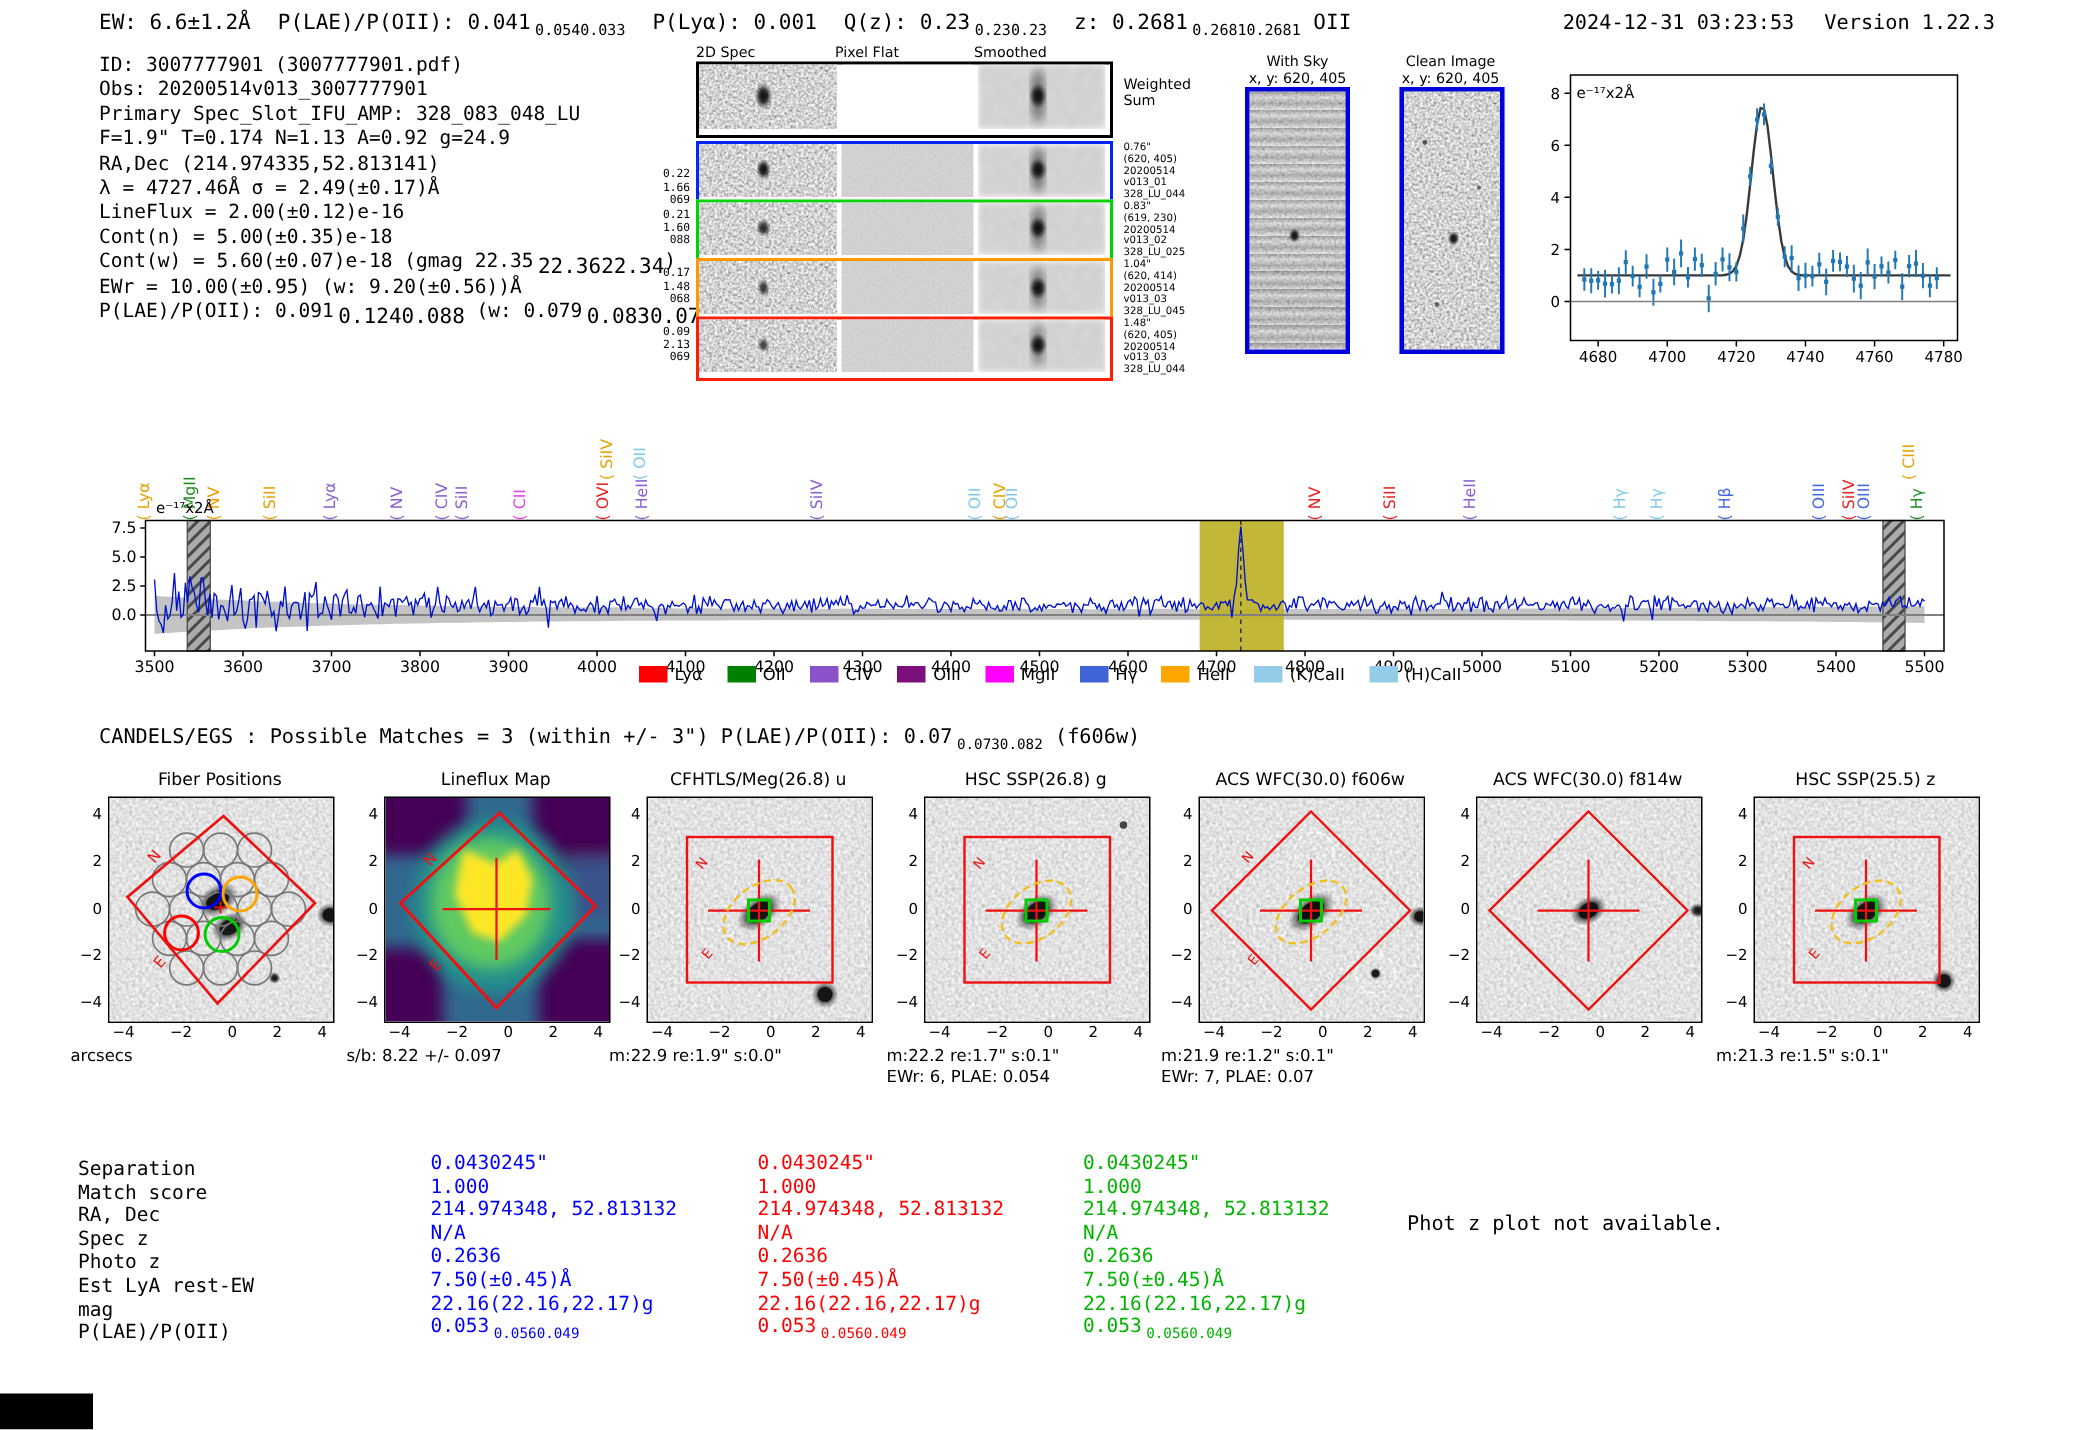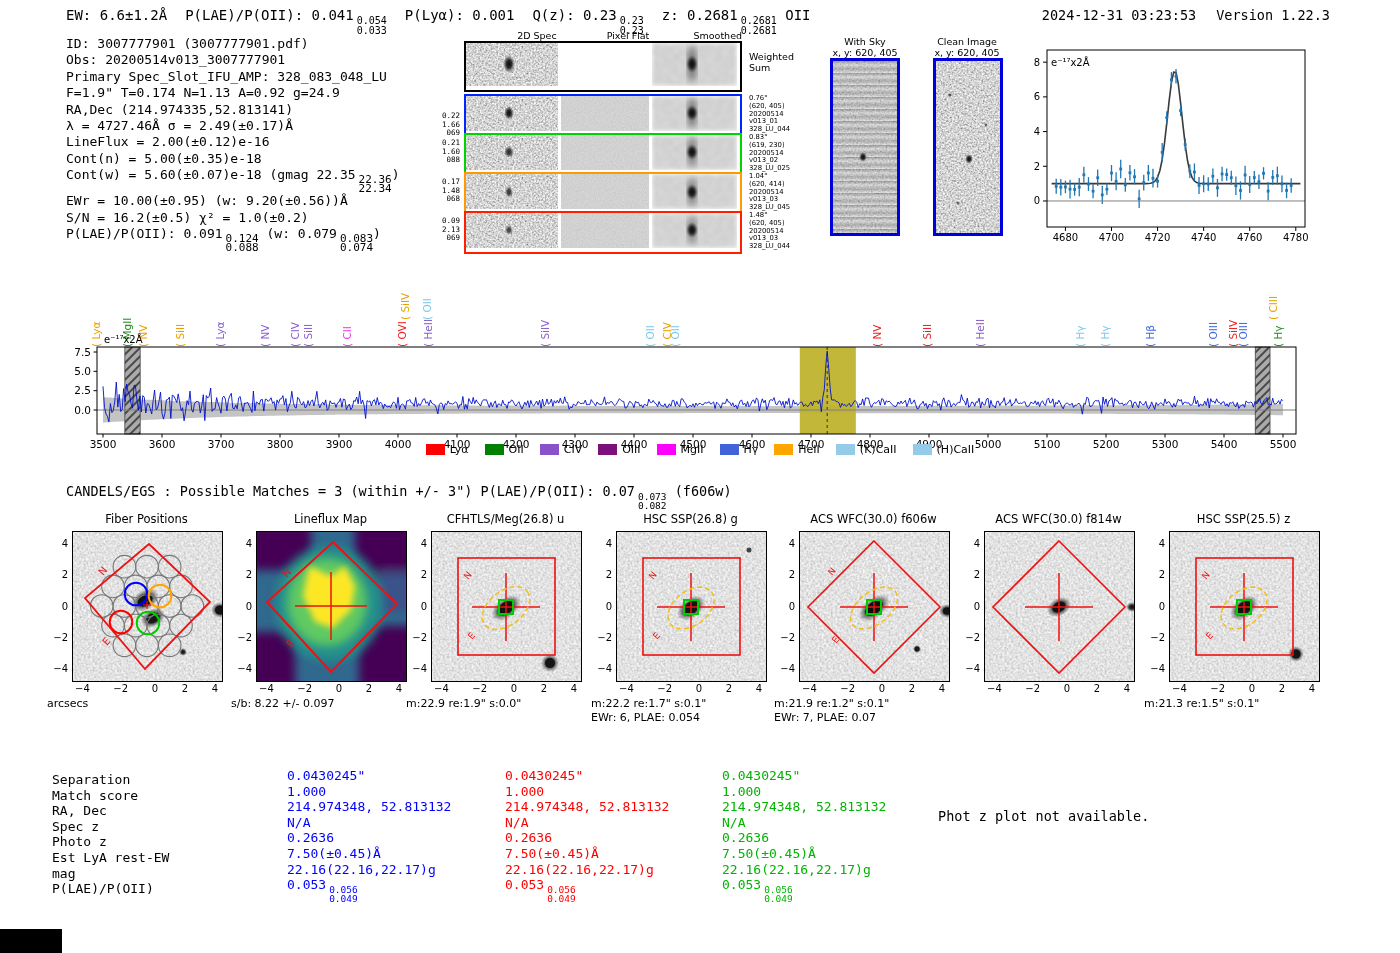--- a/index.html
+++ b/index.html
@@ -1,27 +1,27 @@
 <!DOCTYPE html>
 <html><head>
 <meta charset="utf-8">
 <style>
   html,body{margin:0;padding:0}
   body{width:1400px;height:953px;background:#fff;position:relative;overflow:hidden;
        font-family:"DejaVu Sans",sans-serif;color:#000}
   .abs{position:absolute}
   .mono{font-family:"DejaVu Sans Mono",monospace}
-  .stk{display:inline-flex;flex-direction:column;justify-content:space-between;vertical-align:-4px;margin-left:3px;line-height:9px;font-size:9.5px}
+  .stk{display:inline-flex;flex-direction:row;justify-content:space-between;vertical-align:-4px;margin-left:3px;line-height:9px;font-size:9.5px}
   .stk span{display:block}
   #hdr{left:66px;top:7px;font-size:14px;display:flex;gap:18px;white-space:nowrap}
   #hdr .stk{font-size:10px;line-height:9.5px}
   #hdr-right{right:70px;top:7px;font-size:13.5px;display:flex;gap:20px}
   #info{left:66px;top:36px;font-size:13px;line-height:16.4px;white-space:nowrap}
-  #info .stk{font-size:11px;line-height:9px}
-  .coltitles{left:464px;top:30px;width:278px;display:flex;font-size:9.5px;text-align:right}
+  #info .stk{font-size:14px;line-height:9px}
+  .coltitles{left:464px;top:30px;width:278px;display:flex;font-size:9.5px;text-align:left}
   .coltitles div{flex:1}
   .row2d{position:absolute;left:464px;width:274px;display:flex;gap:3px;background:#fff;border-style:solid}
   .row2d svg{display:block;height:100%}
   .l2d{position:absolute;left:438px;width:22px;text-align:right;font-size:7.5px;line-height:8.5px;white-space:pre-line}
   .r2d{position:absolute;left:749px;font-size:6.8px;line-height:7.8px;white-space:pre-line}
   .r2dw{position:absolute;left:749px;font-size:9.5px;line-height:10.5px;white-space:pre-line}
   .skytitle{position:absolute;font-size:9.5px;text-align:center;line-height:11px;white-space:pre-line}
   .skybox{position:absolute;border:3px solid #0000dd;background:#bbb;overflow:hidden}
   .skybox svg{position:absolute;left:0;top:0}
   .striped{background:repeating-linear-gradient(180deg,#6e6e6e 0px,#d8d8d8 4px,#8a8a8a 8px,#e6e6e6 12px)}
@@ -138,21 +138,20 @@
   <div>F=1.9"  T=0.174  N=1.13  A=0.92  g=24.9</div>
   <div>RA,Dec (214.974335,52.813141)</div>
   <div>λ = 4727.46Å   σ = 2.49(±0.17)Å</div>
   <div>LineFlux = 2.00(±0.12)e-16</div>
   <div>Cont(n) = 5.00(±0.35)e-18</div>
   <div><span>Cont(w) = 5.60(±0.07)e-18 (gmag 22.35</span><span class="stk">
         <span>22.36</span>
         <span>22.34</span>
       </span><span>)</span></div>
   <div>EWr = 10.00(±0.95) (w: 9.20(±0.56))Å</div>
-  <div>S/N = 16.2(±0.5)   χ² = 1.0(±0.2)</div>
   <div><span>P(LAE)/P(OII): 0.091</span><span class="stk">
         <span>0.124</span>
         <span>0.088</span>
       </span>&nbsp;<span>(w: 0.079</span><span class="stk">
         <span>0.083</span>
         <span>0.074</span>
       </span><span>)</span></div>
 </div>
 
 <div class="abs coltitles">

